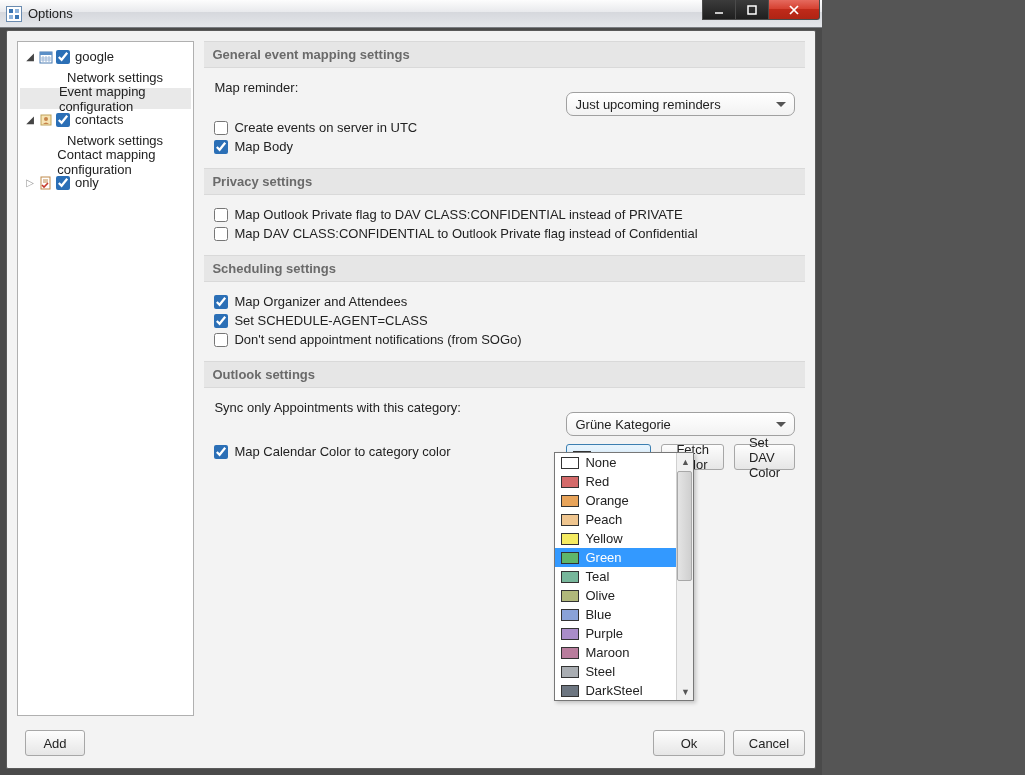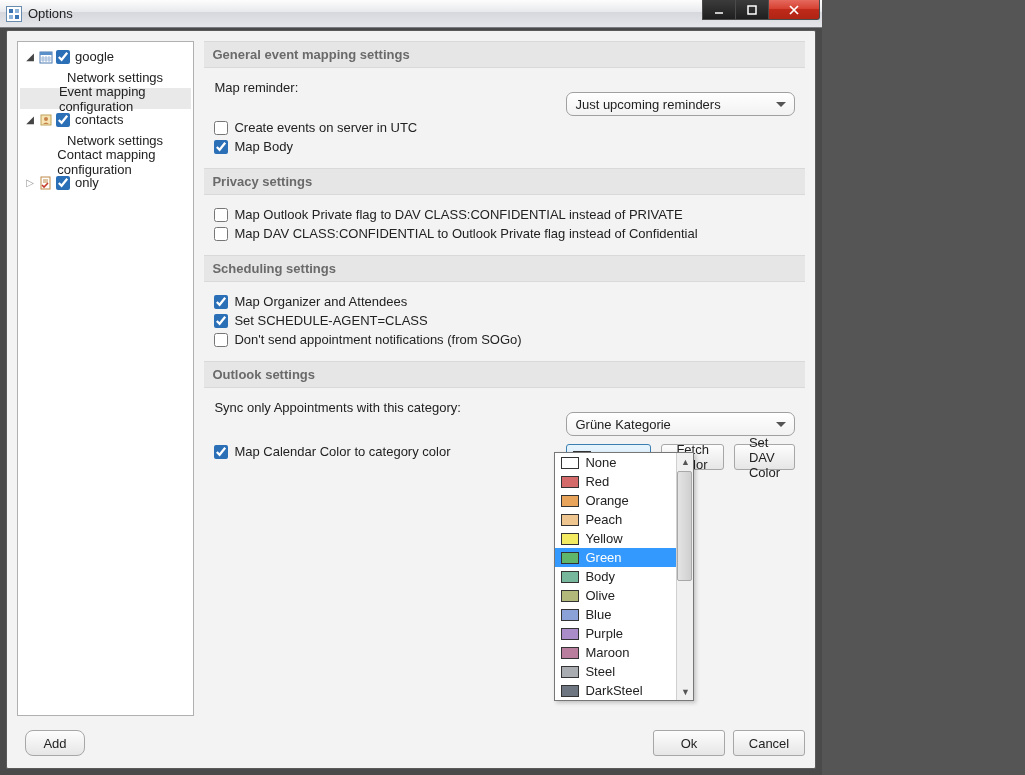--- a/index.html
+++ b/index.html
@@ -247,21 +247,21 @@
 
   .footer {
     position: absolute;
     left: 10px; right: 10px; bottom: 10px;
     height: 30px;
     display: flex;
     align-items: center;
   }
   .footer .spacer { flex: 1; }
   .footer .btn { min-width: 72px; margin-left: 8px; }
-  .footer .add-btn { min-width: 60px; border-radius: 8px; }
+  .footer .add-btn { min-width: 60px; }
 
   input[type=checkbox] {
     width: 14px; height: 14px;
     margin: 0;
     accent-color: #2b6fb6;
   }
   .ind { display: inline-block; }
   .ind-1 { width: 38px; }
 </style>
 </head>
@@ -475,21 +475,21 @@
                 <div class="dd-item">
                   <span class="swatch" style="background: rgb(245, 235, 98);"></span>
                   <span>Yellow</span>
                 </div>
                 <div class="dd-item highlight">
                   <span class="swatch" style="background: rgb(95, 182, 106);"></span>
                   <span>Green</span>
                 </div>
                 <div class="dd-item">
                   <span class="swatch" style="background: rgb(119, 183, 155);"></span>
-                  <span>Body</span>
+                  <span>Teal</span>
                 </div>
                 <div class="dd-item">
                   <span class="swatch" style="background: rgb(177, 184, 122);"></span>
                   <span>Olive</span>
                 </div>
                 <div class="dd-item">
                   <span class="swatch" style="background: rgb(138, 162, 216);"></span>
                   <span>Blue</span>
                 </div>
                 <div class="dd-item">

